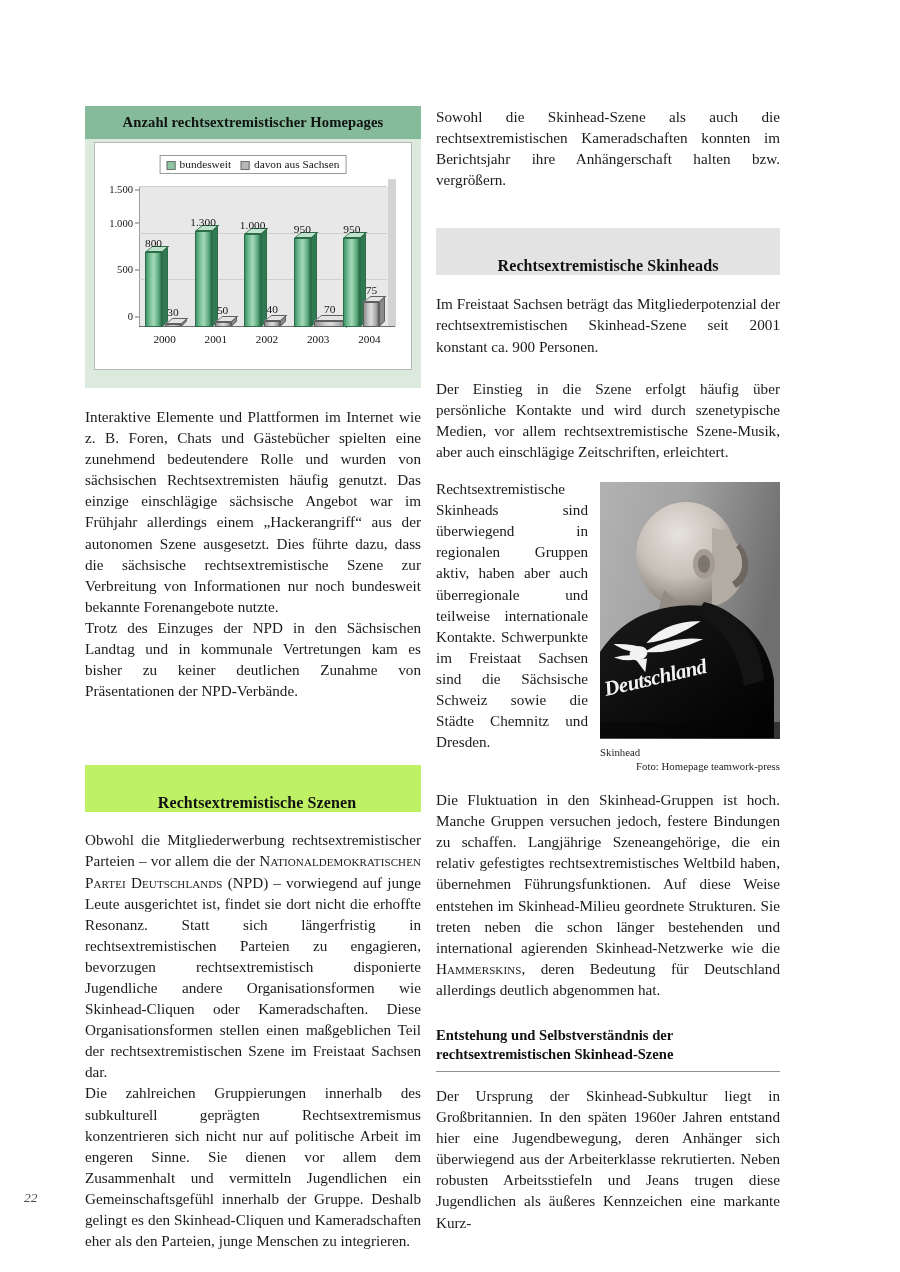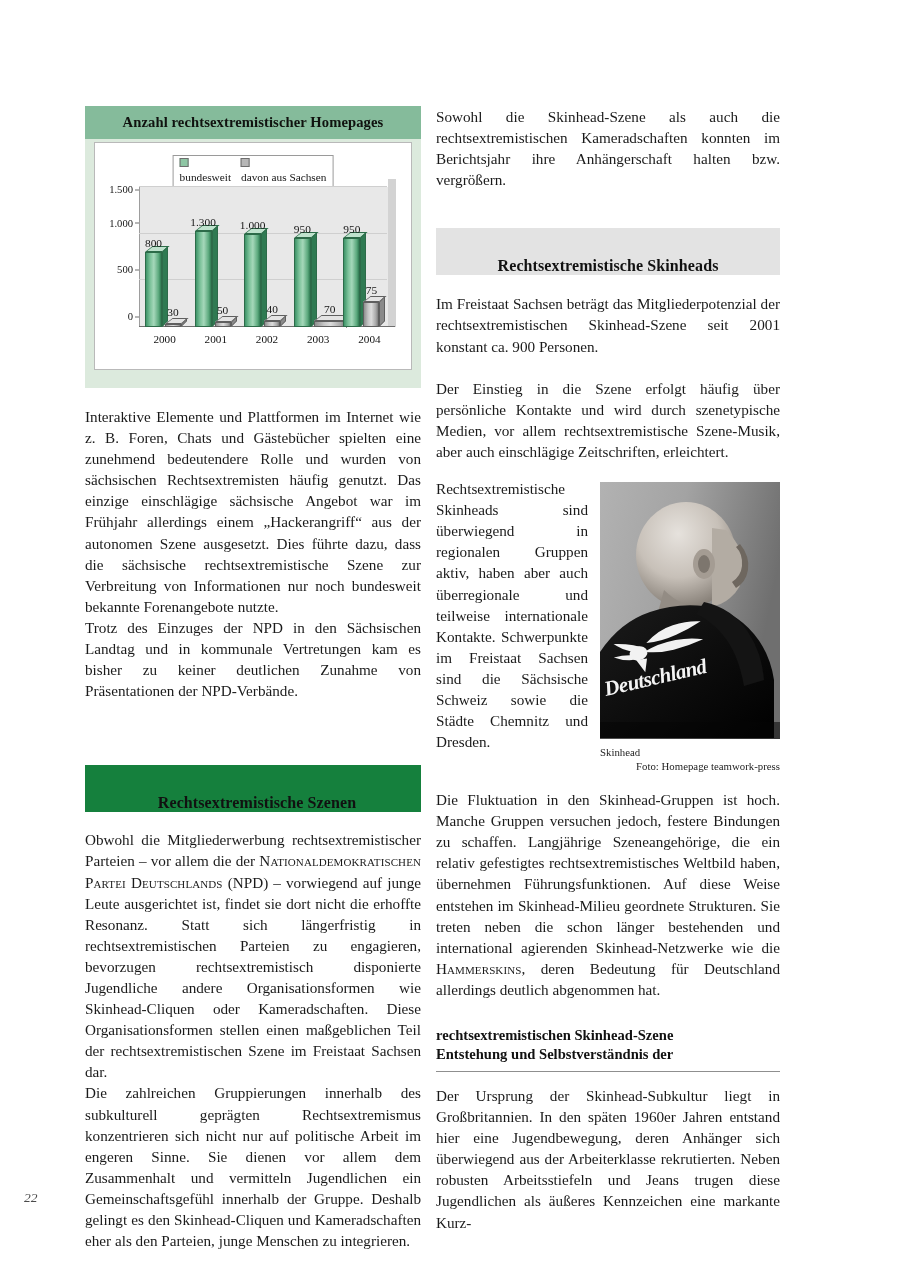--- a/index.html
+++ b/index.html
@@ -96,25 +96,24 @@
     border: 1px solid #9a9a9a;
     background: #ffffff;
     padding: 2px 6px 3px 6px;
     display: flex;
     align-items: center;
     gap: 10px;
     white-space: nowrap;
   }
   .legend-item {
     display: flex;
-    align-items: flex-start;
+    align-items: flex-end;
     gap: 4px;
     font-size: 11.3px;
     color: #141414;
-    flex-direction: column;
   }
   .legend-swatch {
     width: 9px; height: 9px;
     border: 1px solid #6d6d6d;
     box-sizing: border-box;
     display: inline-block;
   }
   .sw-green { background: #8ec6a4; }
   .sw-gray  { background: #b7b7b7; }
 
@@ -266,21 +265,21 @@
   .sec-header {
     height: 47px;
     display: flex;
     align-items: flex-end;
     justify-content: center;
     font-size: 16px;
     font-weight: bold;
     color: #111111;
     letter-spacing: 0.1px;
   }
-  .sec-header.green { background: #15803d; padding-left: 8px; }
+  .sec-header.green { background: #bef264; padding-left: 8px; }
   .sec-header.gray  { background: #e3e3e3; }
 
   
   .photo-wrap {
     float: right;
     width: 180px;
     margin: 4px 0 0 12px;
   }
   .photo {
     width: 180px;
@@ -560,22 +559,22 @@
       <div class="wrap-text">Rechtsextremistische Skinheads sind überwiegend in regionalen Gruppen aktiv, haben aber auch überregionale und teilweise internationale Kontakte. Schwerpunkte im Freistaat Sachsen sind die Sächsische Schweiz sowie die Städte Chemnitz und Dresden.</div>
     </div>
 
     <div style="height:16px"></div>
 
     <p class="body"><span>Die Fluktuation in den Skinhead-Gruppen ist hoch. Manche Gruppen versuchen jedoch, festere Bindungen zu schaffen. Langjährige Szeneangehörige, die ein relativ gefestigtes rechtsextremistisches Weltbild haben, übernehmen Führungsfunktionen. Auf diese Weise entstehen im Skinhead-Milieu geordnete Strukturen. Sie treten neben die schon länger bestehenden und international agierenden Skinhead-Netzwerke wie die </span><span class="smallcaps">Hammerskins</span><span>, deren Bedeutung für Deutschland allerdings deutlich abgenommen hat.</span></p>
 
     <div style="height:26px"></div>
 
     <div>
+      <div class="sub-head">Entstehung und Selbstverständnis der</div>
       <div class="sub-head">rechtsextremistischen Skinhead-Szene</div>
-      <div class="sub-head">Entstehung und Selbstverständnis der</div>
       <div class="sub-rule"></div>
     </div>
 
     <p class="body">Der Ursprung der Skinhead-Subkultur liegt in Großbritannien. In den späten 1960er Jahren entstand hier eine Jugendbewegung, deren Anhänger sich überwiegend aus der Arbeiterklasse rekrutierten. Neben robusten Arbeitsstiefeln und Jeans trugen diese Jugendlichen als äußeres Kennzeichen eine markante Kurz-</p>
 
   </div>
 
   <div class="page-number">22</div>
 
 </div>

